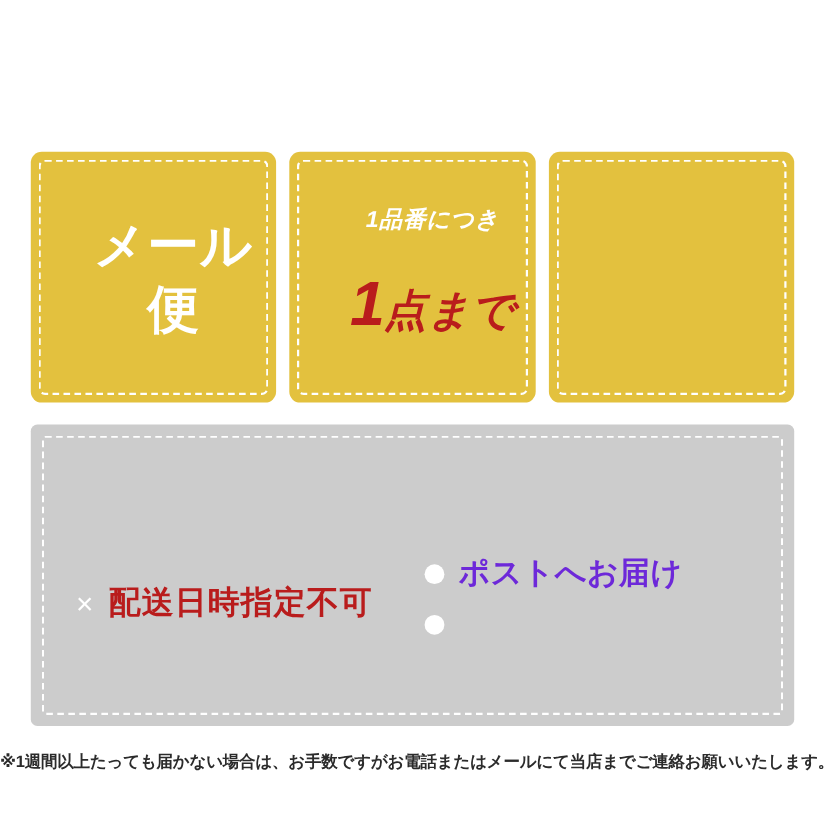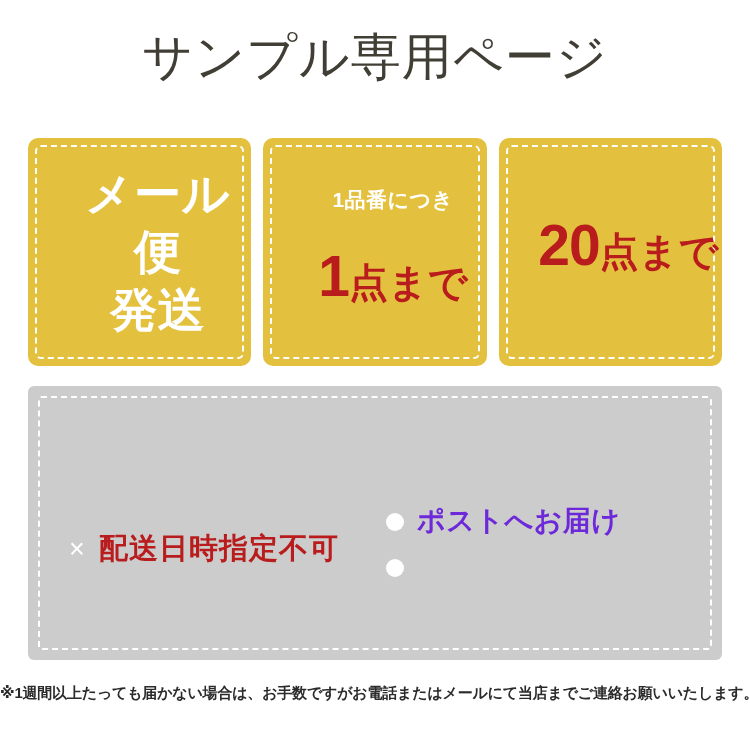--- a/index.html
+++ b/index.html
@@ -232,48 +232,43 @@
     letter-spacing: -0.2px;
     color: #2b2b2b;
     white-space: nowrap;
   }
 </style>
 </head>
 <body style="background: rgb(255, 255, 255);">
 
 <div class="page" style="background: rgb(255, 255, 255);">
 
-  <div class="page-title" style="color: rgb(65, 62, 53);">サンプル専用ページ</div>
 
   <div class="cards-row">
 
     <div class="card" id="card-0" style="background: rgb(227, 193, 62);">
       <span class="dash"></span>
       <div class="card-inner">
         <div class="card-big-line">メール便</div>
-        <div class="card-big-line">発送</div>
       </div>
     </div>
 
-    <div class="card" id="card-1" style="background: rgb(227, 193, 62);">
+    <div class="card" id="card-1" style="background: rgb(227, 193, 62); font-style: italic;">
       <span class="dash"></span>
       <div class="card-inner">
         <div class="card-caption">1品番につき</div>
         <div class="card-value">
           <span class="num">1</span><span class="unit">点まで</span>
         </div>
       </div>
     </div>
 
     <div class="card" id="card-2" style="background: rgb(227, 193, 62);">
       <span class="dash"></span>
       <div class="card-inner">
-        <div class="card-value">
-          <span class="num">20</span><span class="unit">点まで</span>
-        </div>
       </div>
     </div>
 
   </div>
 
   <div class="notice-panel" id="notice-panel" style="background: rgb(204, 204, 204);">
     <span class="dash"></span>
 
 
     <div class="notice-body">

